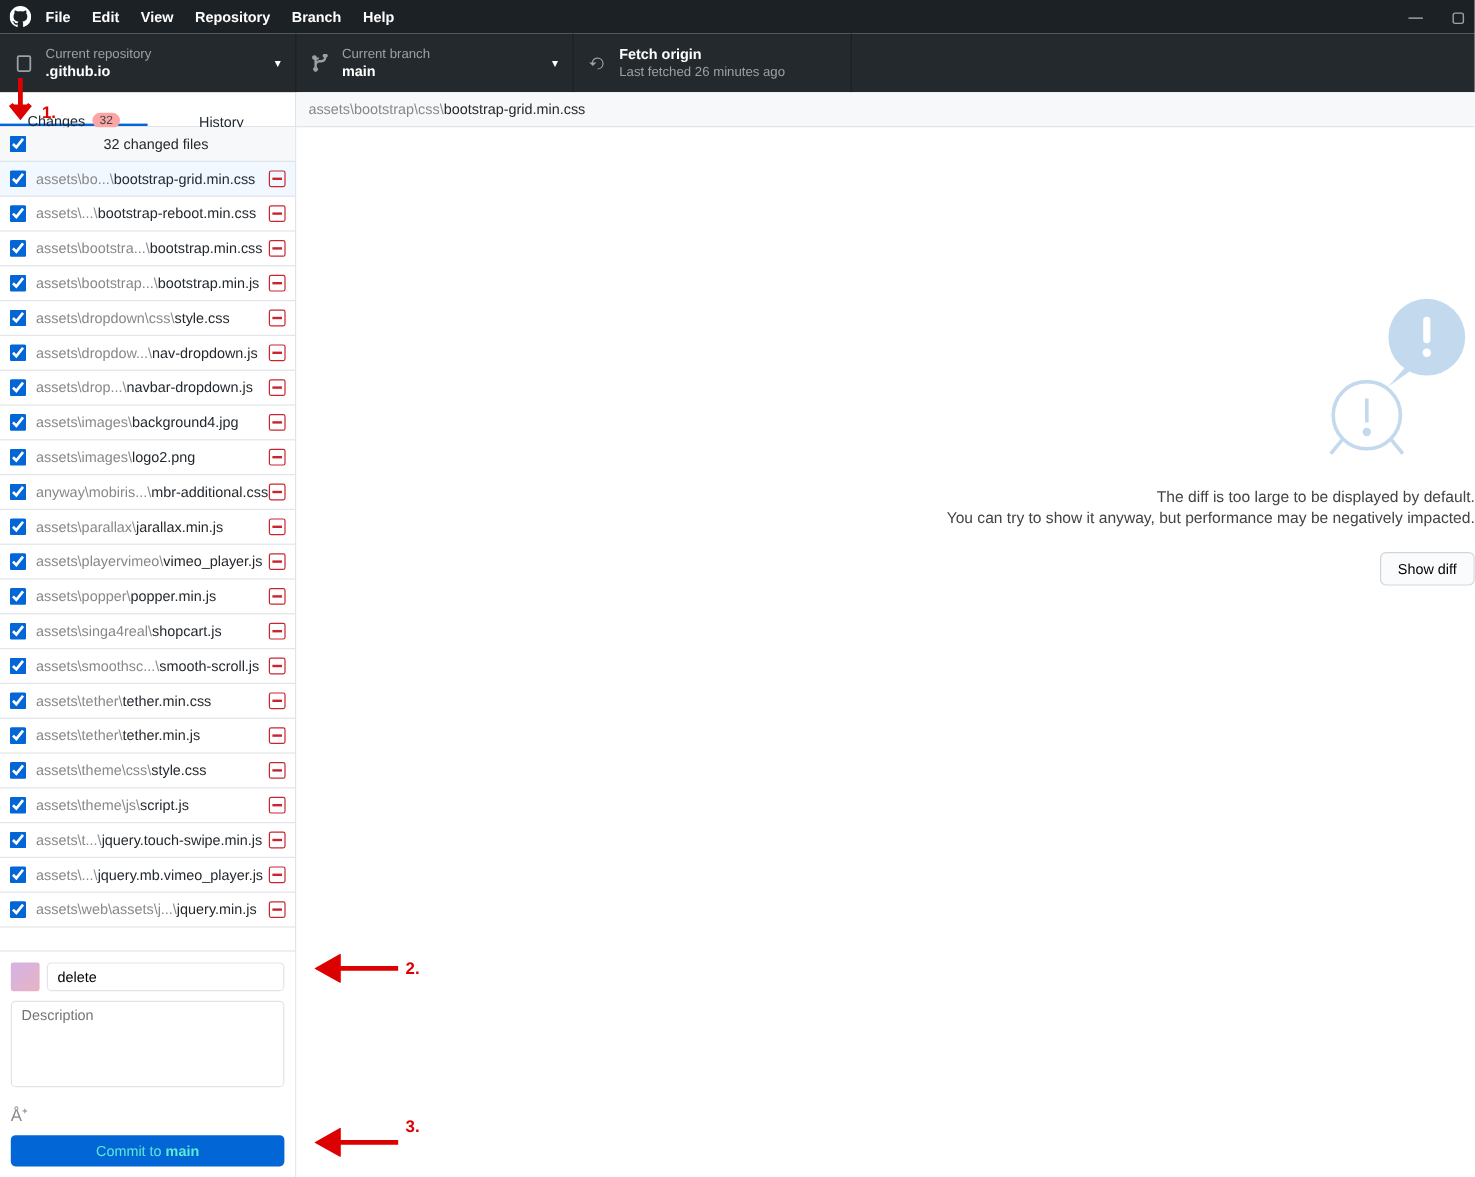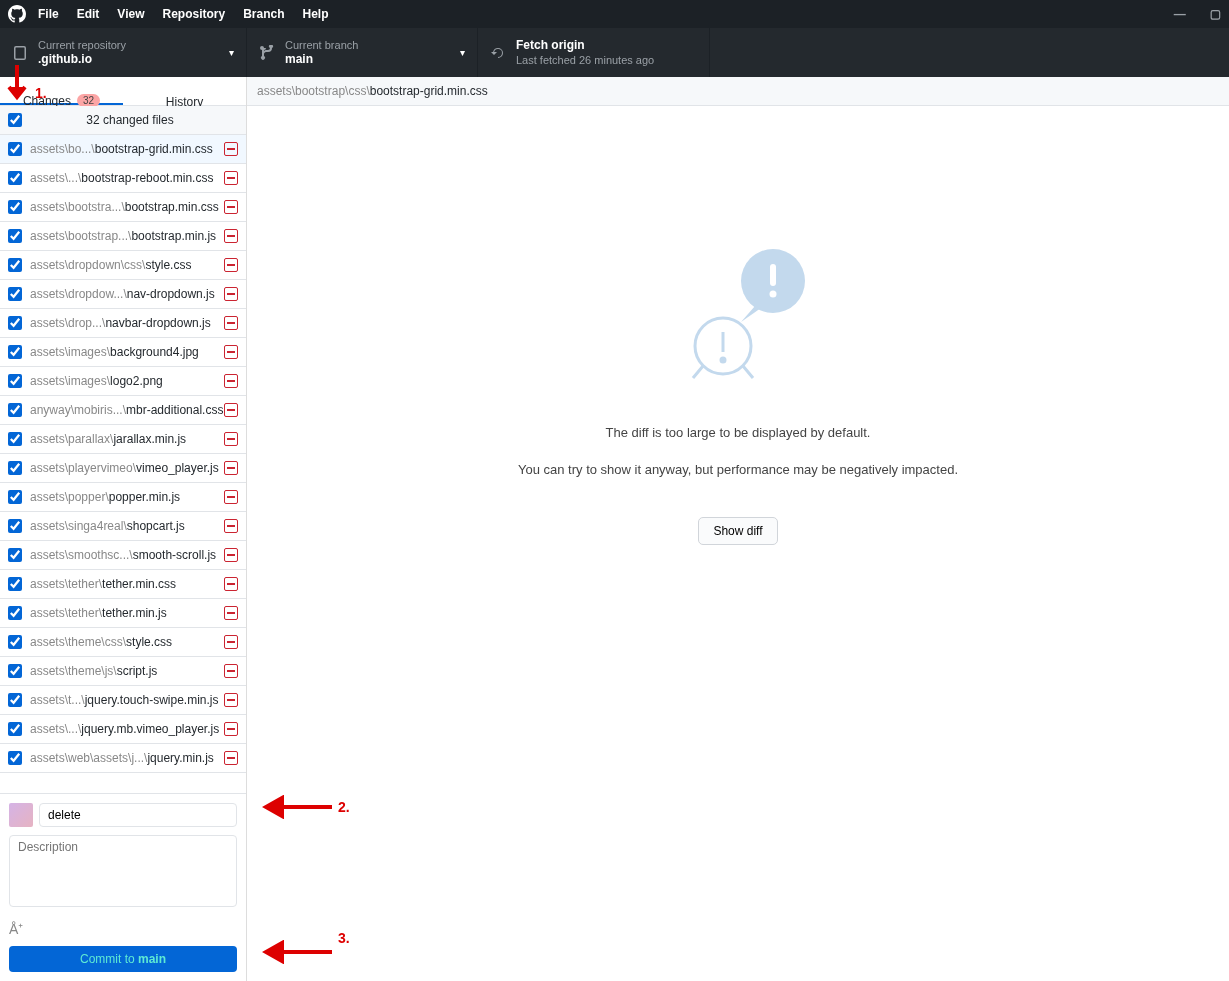--- a/index.html
+++ b/index.html
@@ -39,21 +39,21 @@
 .commit-box .row1 { display: flex; gap: 6px; margin-bottom: 8px; }
 .commit-box .avatar { width: 24px; height: 24px; background: linear-gradient(135deg,#d5b3e6,#e6b3c2); border-radius: 2px; flex-shrink: 0; }
 .commit-box input, .commit-box textarea { width: 100%; border: 1px solid #e1e4e8; border-radius: 4px; padding: 4px 8px; font-size: 12px; font-family: inherit; outline: none; }
 .commit-box textarea { height: 72px; resize: none; margin-bottom: 8px; }
 .commit-box .coauth { color: #888; font-size: 14px; cursor: pointer; margin-bottom: 8px; display: inline-block; }
 .commit-btn { width: 100%; background: #0366d6; color: #5eead4; border: none; border-radius: 4px; padding: 6px; font-size: 12px; cursor: pointer; }
 .commit-btn b { font-weight: 700; }
 .content { flex: 1; display: flex; flex-direction: column; background: #fff; }
 .breadcrumb { height: 29px; display: flex; align-items: center; padding: 0 10px; font-size: 12px; color: #888; border-bottom: 1px solid #e1e4e8; background: #f6f8fa; }
 .breadcrumb .leaf { color: #24292e; }
-.empty { flex: 1; display: flex; flex-direction: column; align-items: center; justify-content: flex-start; padding-top: 130px; gap: 19px; }
+.empty { flex: 1; display: flex; flex-direction: column; align-items: flex-end; justify-content: flex-start; padding-top: 130px; }
 .empty svg { margin-bottom: 20px; }
 .empty .line { color: #444; font-size: 13px; text-align: center; margin-bottom: 3px; }
 .empty .btn { margin-top: 18px; background: #fafbfc; border: 1px solid #d1d5da; border-radius: 5px; padding: 6px 14px; font-size: 12px; cursor: pointer; }
 .annot { position: absolute; pointer-events: none; z-index: 100; color: #d00; font-weight: bold; font-size: 14px; display: flex; align-items: center; gap: 6px; }
 .annot svg { fill: #d00; }
 </style>
 </head>
 <body>
 
 <div class="titlebar">

